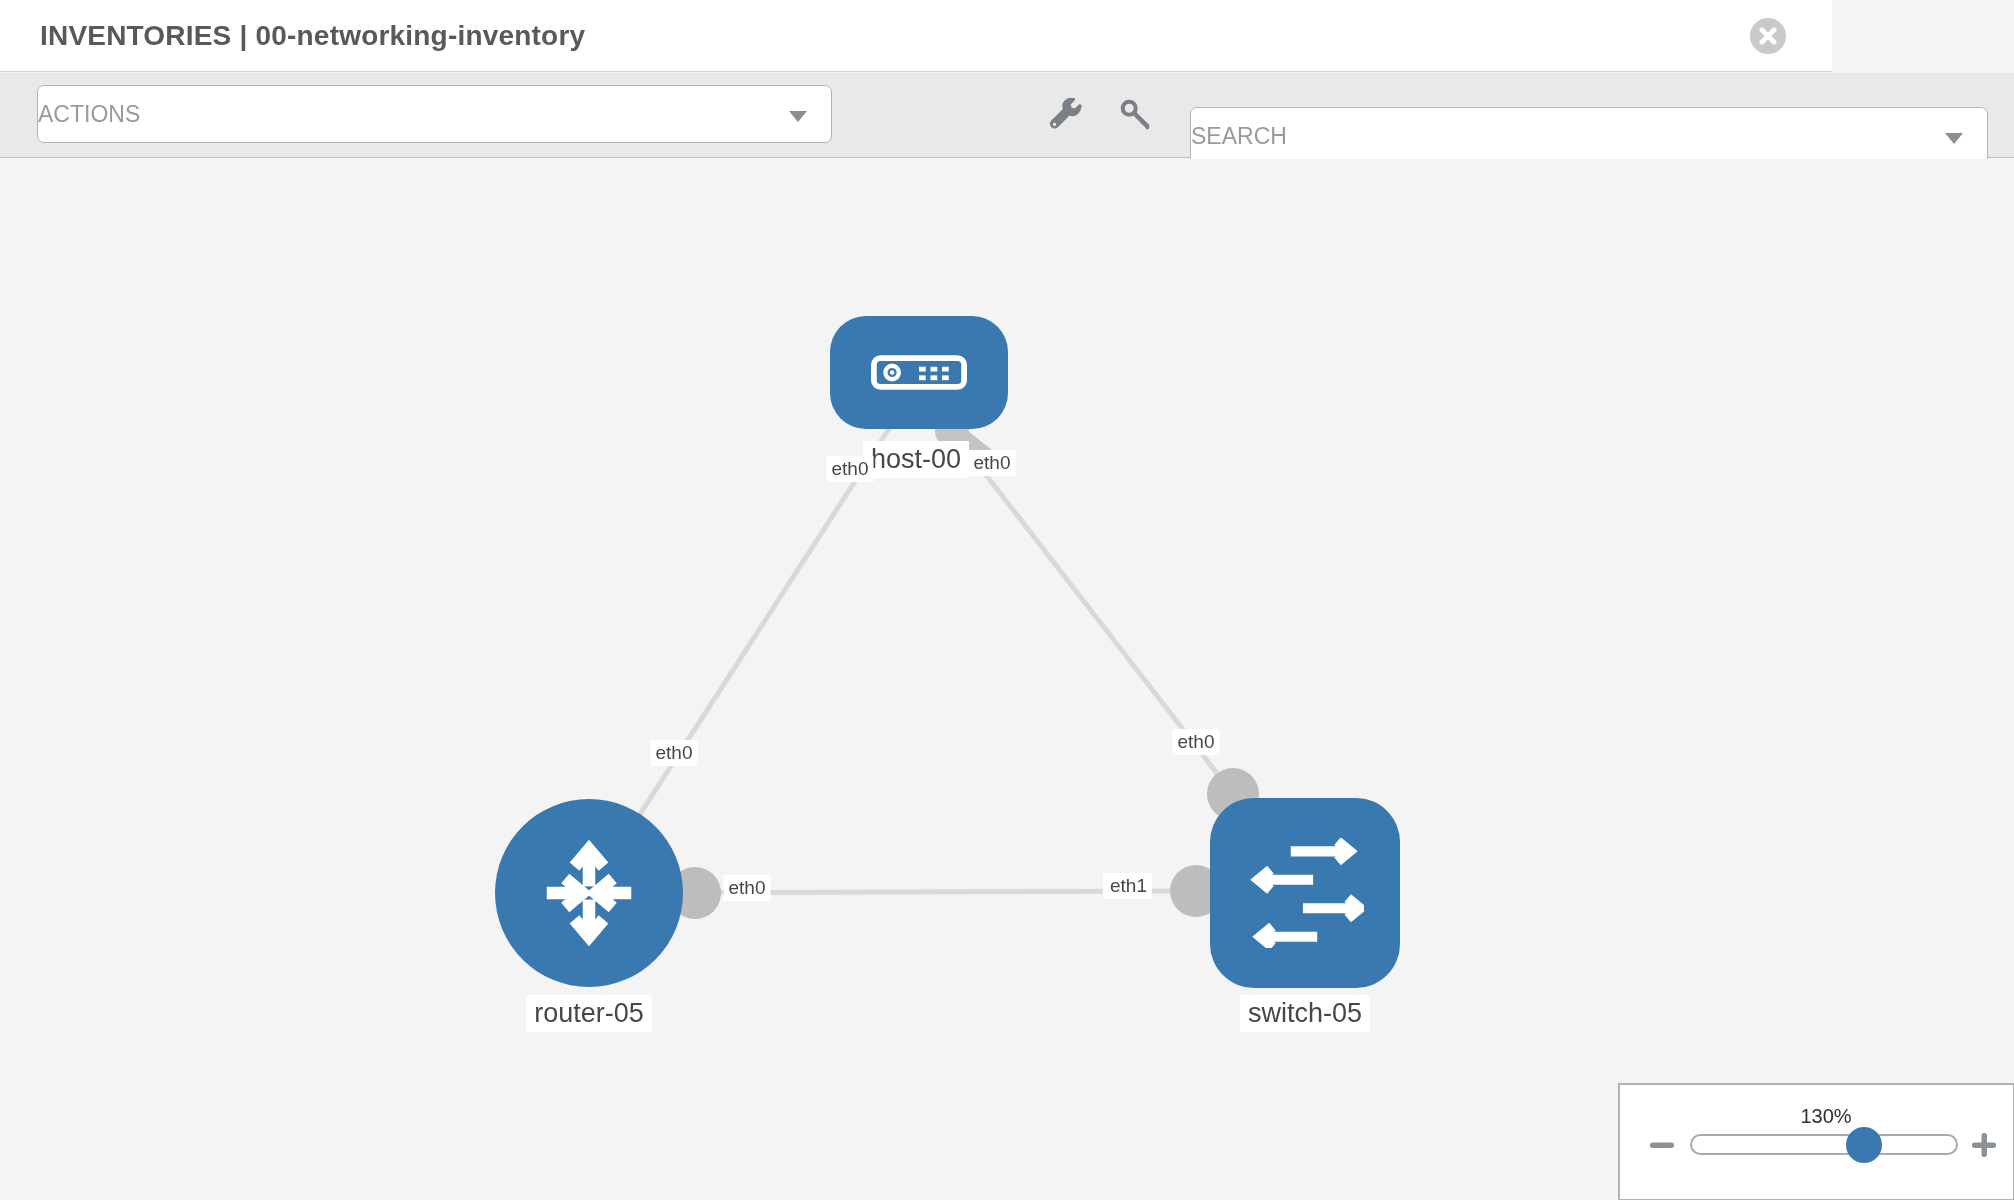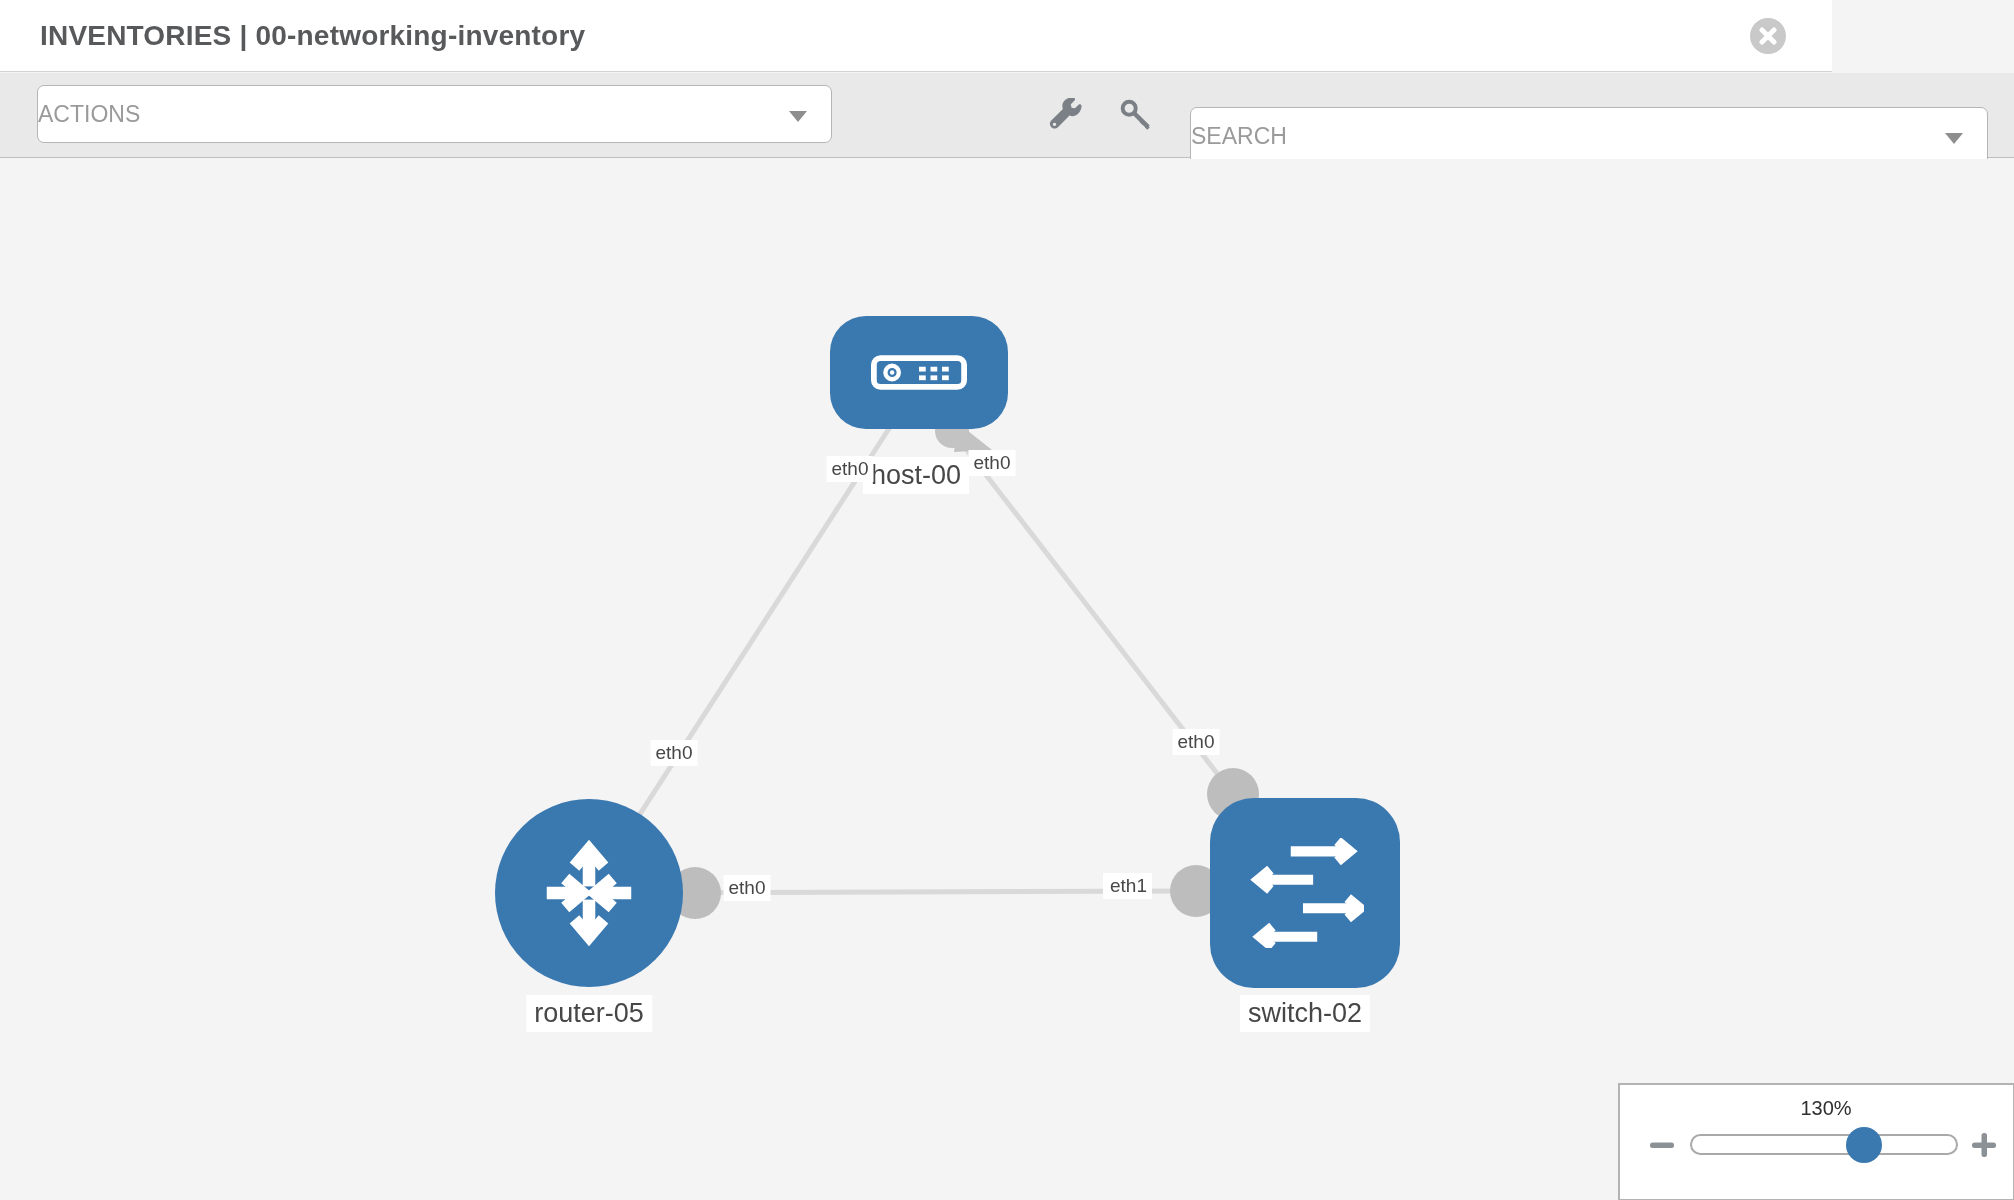--- a/index.html
+++ b/index.html
@@ -48,21 +48,21 @@
   .if-label   { font-size:19px; padding:2px 5px; transform:translateX(-50%); }
   .if-stack   { position:absolute; z-index:4; }
   .if-stack span { position:absolute; top:0; background:#ffffff; color:#474747;
     font-size:19px; padding:2px 5px; white-space:nowrap; }
   .if-stack .back  { left:0;  z-index:4; }
   .if-stack .front { left:2px; z-index:5; }
 
   
   .zoom-panel { position:absolute; left:1618px; top:1083px; width:397px; height:118px;
     background:#ffffff; border:2px solid #b3b3b3; z-index:6; }
-  .zoom-level { position:absolute; left:206px; top:12px; transform:translateX(-50%);
+  .zoom-level { position:absolute; left:206px; top:20px; transform:translateX(-50%);
     font-size:20px; color:#2f2f2f; }
   .zoom-btn { position:absolute; top:44px; width:32px; height:32px; display:flex;
     align-items:center; justify-content:center; cursor:pointer; }
   .zoom-minus { left:26px; }
   .zoom-plus  { left:348px; }
   .zoom-track { position:absolute; left:70px; top:49px; width:268px; height:21px;
     background:#ffffff; border:2px solid #a9a9a9; border-radius:11px; cursor:pointer; }
   .zoom-handle { position:absolute; left:226px; top:42px; width:36px; height:36px;
     border-radius:50%; background:#3a78b0; cursor:grab; }
 </style>
@@ -153,23 +153,23 @@
         <path d="M90 3 L102 13 L90 23"></path>
       <path d="M14 41 H66"></path>  
         <path d="M24 31 L12 41 L24 51"></path>
       <path d="M56 69 H108"></path> 
         <path d="M100 59 L112 69 L100 79"></path>
       <path d="M16 97 H70"></path>  
         <path d="M26 87 L14 97 L26 107"></path>
     </svg>
   </div>
 
-  <div class="lbl node-label" style="left:916px; top:298px;">host-00</div>
+  <div class="lbl node-label" style="left:916px; top:282px;">host-00</div>
   <div class="lbl node-label" style="left:589px; top:836px;">router-05</div>
-  <div class="lbl node-label" style="left:1305px; top:836px;">switch-02</div>
+  <div class="lbl node-label" style="left:1305px; top:836px;">switch-05</div>
 
   <div class="lbl if-label" style="left:850px; top:297px;">eth0</div>
   <div class="lbl if-label" style="left:992px; top:291px;">eth0</div>
   <div class="lbl if-label" style="left:674px; top:581px;">eth0</div>
   <div class="lbl if-label" style="left:1196px; top:570px;">eth0</div>
   <div class="lbl if-label" style="left:747px; top:716px;">eth0</div>
   <div class="if-stack" style="left:1103px; top:714px;">
     <span class="back">eth0</span>
     <span class="front">eth1</span>
   </div>

